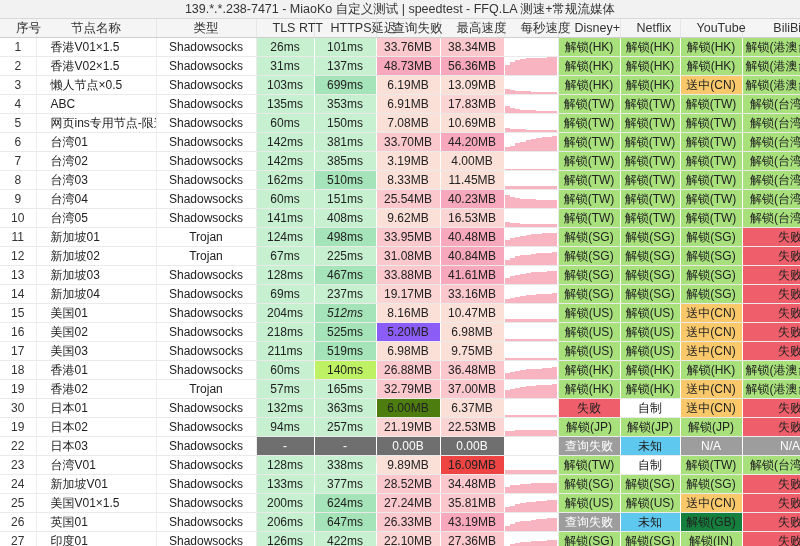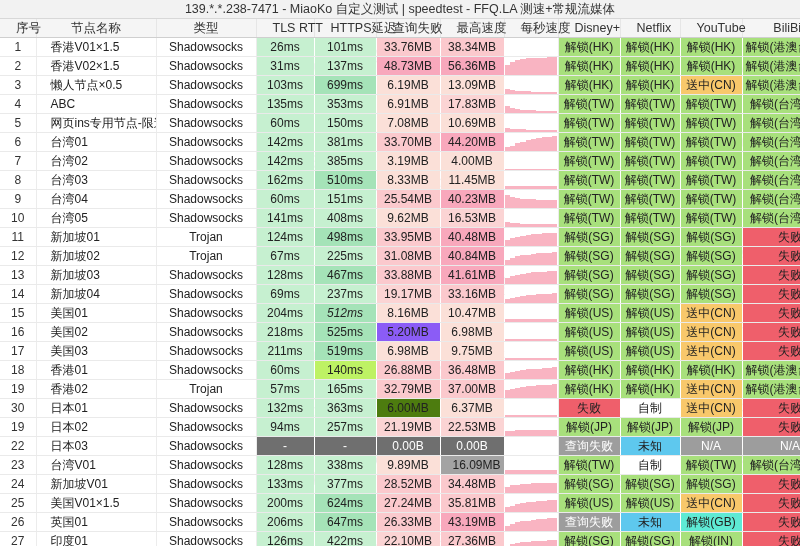--- a/index.html
+++ b/index.html
@@ -737,21 +737,21 @@
         <td class="" style="background: rgb(157, 157, 157); color: rgb(255, 255, 255);">N/A</td>
         <td class="" style="background: rgb(157, 157, 157); color: rgb(255, 255, 255);">N/A</td>
       </tr>
       <tr>
         <td class="c-idx">23</td>
         <td class="c-name">台湾V01</td>
         <td class="c-type">Shadowsocks</td>
         <td class="" style="background: rgb(198, 240, 208);">128ms</td>
         <td class="" style="background: rgb(198, 240, 208);">338ms</td>
         <td class="" style="background: rgb(251, 224, 216);">9.89MB</td>
-        <td class="" style="background: #a3a3a3; text-align: right;">16.09MB</td>
+        <td class="" style="background: #ef4444;">16.09MB</td>
         <td class="c-spark">
           <div class="spark">
             <i style="height: 4.32px;"></i>
             <i style="height: 3.96px;"></i>
             <i style="height: 3.78px;"></i>
             <i style="height: 3.6px;"></i>
             <i style="height: 3.6px;"></i>
             <i style="height: 3.6px;"></i>
             <i style="height: 3.6px;"></i>
             <i style="height: 3.6px;"></i>
@@ -835,21 +835,21 @@
             <i style="height: 10.44px;"></i>
             <i style="height: 11.16px;"></i>
             <i style="height: 11.88px;"></i>
             <i style="height: 12.24px;"></i>
             <i style="height: 12.6px;"></i>
             <i style="height: 12.96px;"></i>
           </div>
         </td>
         <td class="" style="background: rgb(157, 157, 157); color: rgb(255, 255, 255);">查询失败</td>
         <td class="" style="background: rgb(94, 200, 238);">未知</td>
-        <td class="" style="background: #5eead4;">解锁(GB)</td>
+        <td class="" style="background: #15803d;">解锁(GB)</td>
         <td class="" style="background: rgb(239, 95, 107);">失败</td>
       </tr>
       <tr>
         <td class="c-idx">27</td>
         <td class="c-name">印度01</td>
         <td class="c-type">Shadowsocks</td>
         <td class="" style="background: rgb(198, 240, 208);">126ms</td>
         <td class="" style="background: rgb(198, 240, 208);">422ms</td>
         <td class="" style="background: rgb(251, 212, 212);">22.10MB</td>
         <td class="" style="background: rgb(251, 201, 205);">27.36MB</td>

